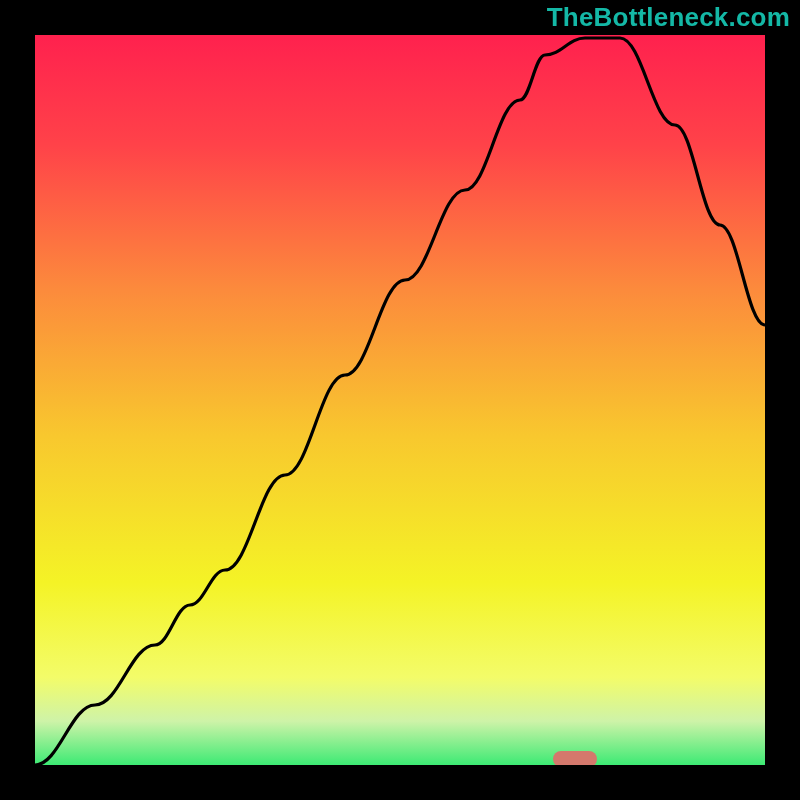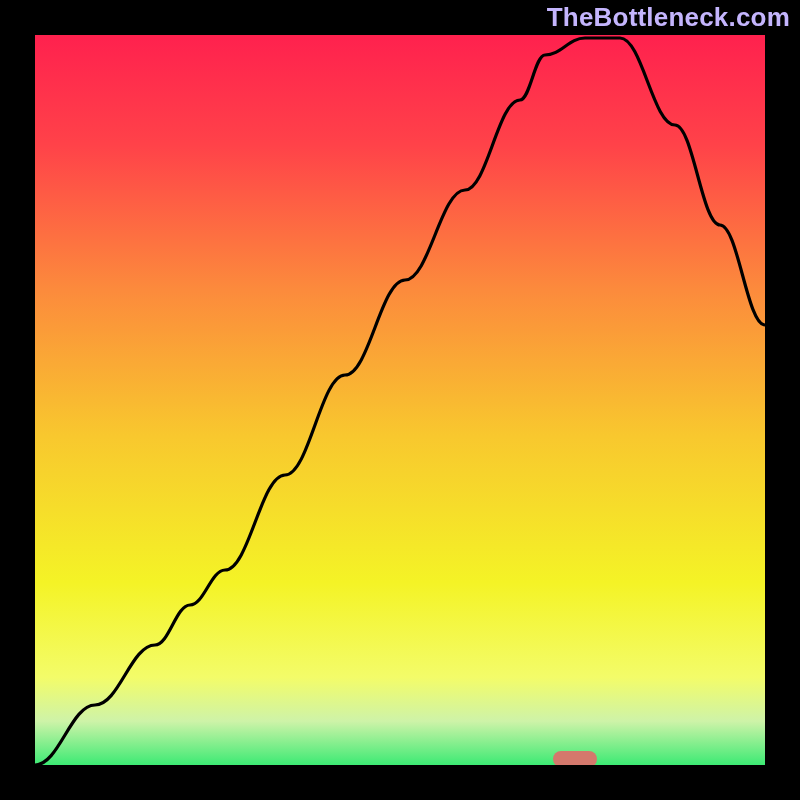--- a/index.html
+++ b/index.html
@@ -14,21 +14,21 @@
   .outer-frame {
     position: absolute;
     left: 0; top: 0;
     width: 800px; height: 800px;
     background: #000;
   }
   .watermark {
     position: absolute;
     top: 2px;
     right: 10px;
-    color: #c4b5fd;
+    color: #14b8a6;
     font-size: 26px;
     font-weight: bold;
     letter-spacing: 0.2px;
     z-index: 5;
   }
   .plot {
     position: absolute;
     left: 35px;
     top: 35px;
     width: 730px;

